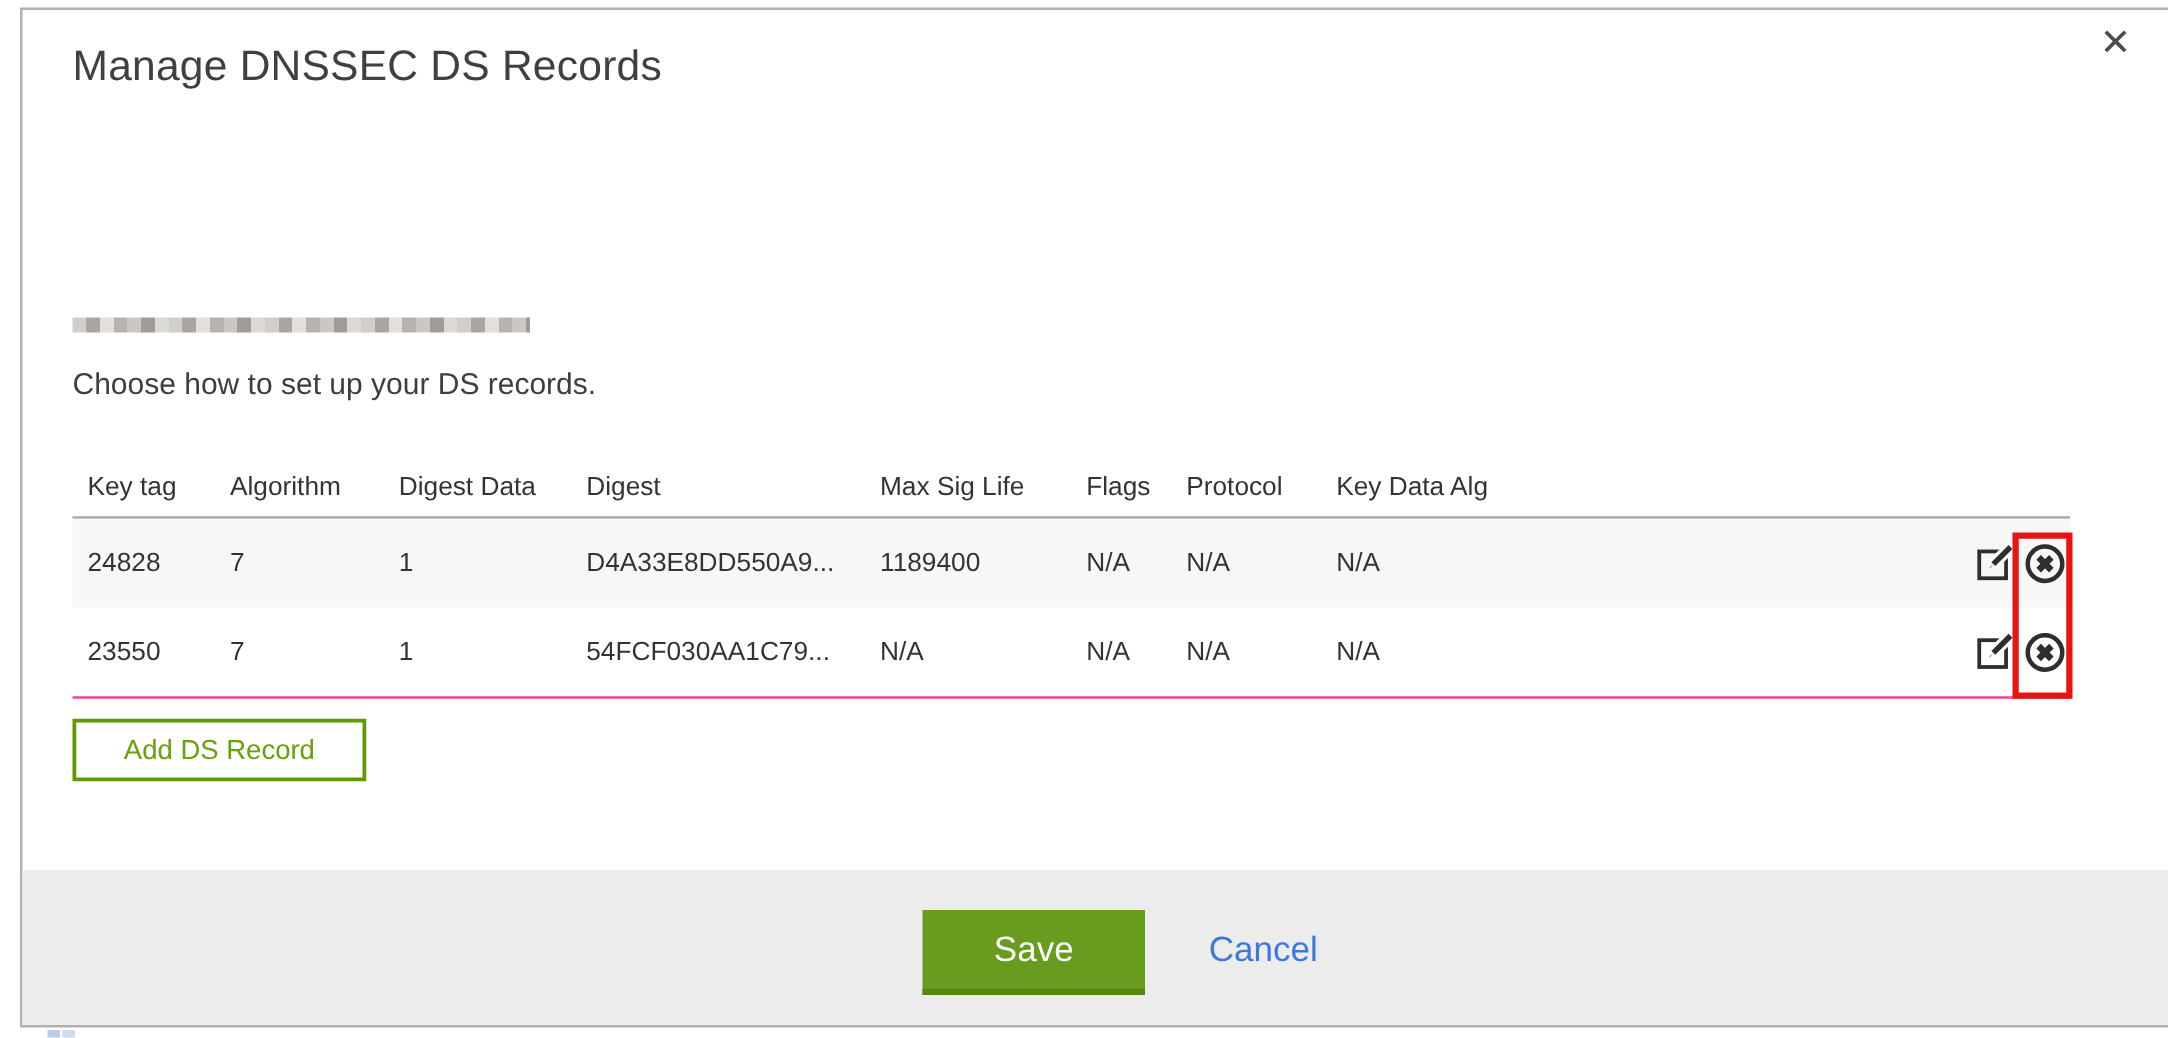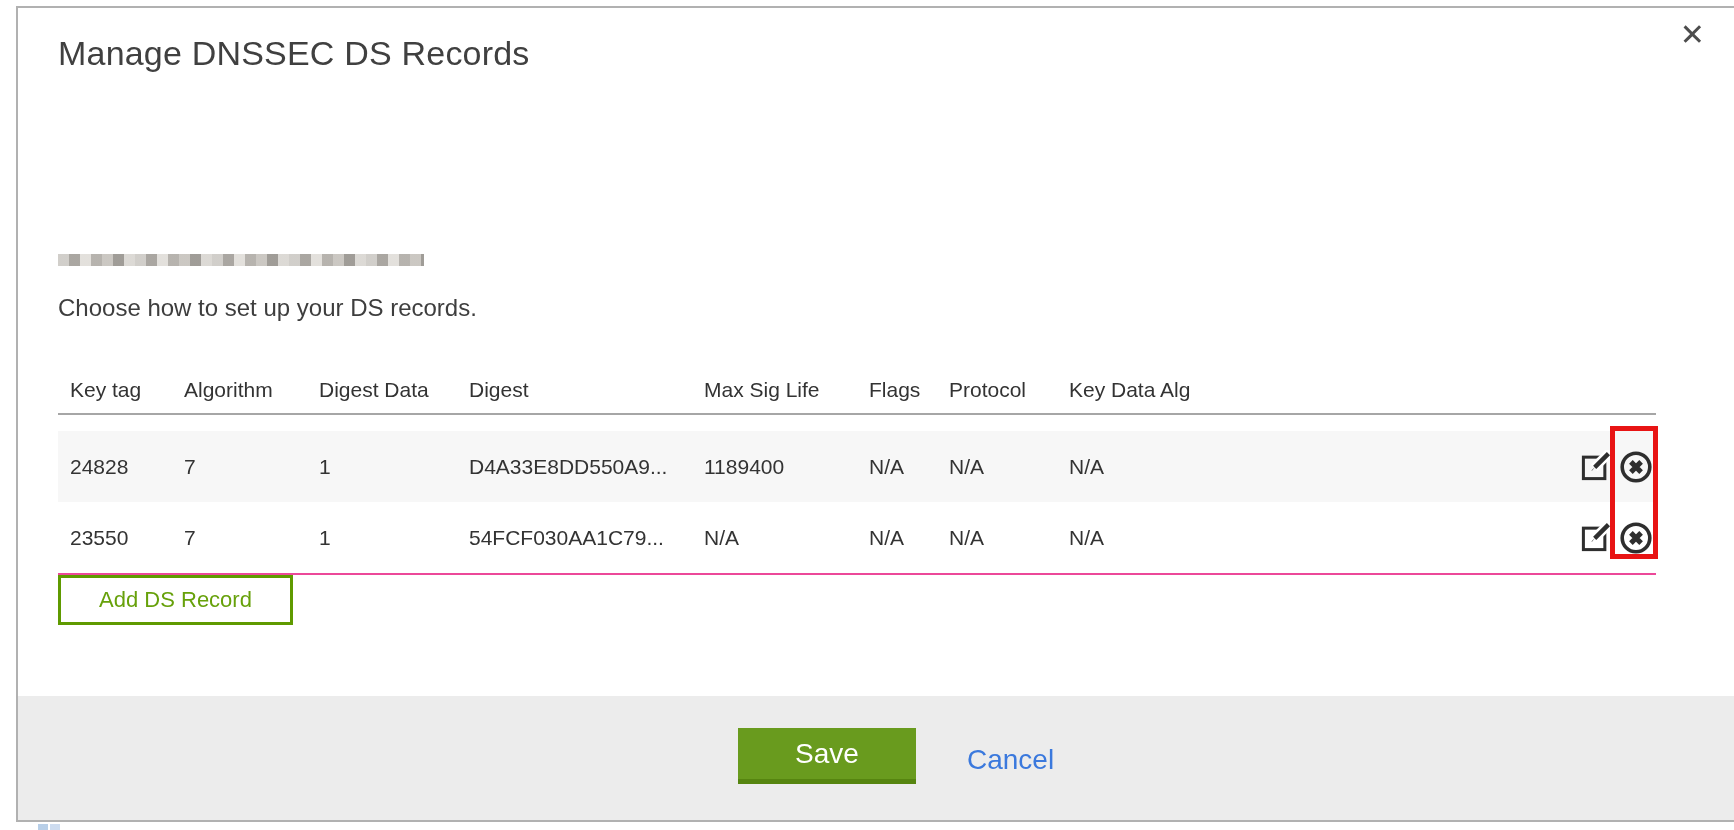--- a/index.html
+++ b/index.html
@@ -33,35 +33,35 @@
   .instruction { position:absolute; left:40px; top:286px; font-size:24px; color:#3e3e3e; }
 
   
   .ds-table { position:absolute; left:40px; top:359px; width:1598px;
               border-bottom:2px solid #ec4899; font-size:21px; color:#333; }
   .t-row { display:grid; padding-left:12px;
            grid-template-columns:114px 135px 150px 235px 165px 80px 120px 150px 1fr 96px;
            align-items:center; }
   .t-head { height:48px; border-bottom:2px solid #a6a6a6; color:#333; }
   .t-body { height:71px; }
-  .t-body.odd { background:#f7f7f7;margin-top:16px; }
+  .t-body.odd { background:#f7f7f7; }
   .cell { overflow:hidden; white-space:nowrap; }
   .actions { display:flex; justify-content:flex-end; align-items:center; gap:5px; padding-right:2px; }
   .icon-btn { width:36px; height:36px; display:flex; align-items:center; justify-content:center; cursor:pointer; }
 
   
   .annotation-box { position:absolute; left:1592px; top:418px; width:48px; height:133px;
                     border:5px solid #e81414; pointer-events:none; z-index:10; }
 
   .add-btn { position:absolute; left:40px; top:567px; width:235px; height:50px;
              background:#ffffff; border:3px solid #5f9a00; color:#67a10b;
              font-size:22px; font-family:inherit; cursor:pointer; }
 
   .footer { position:absolute; left:0; bottom:0; width:100%; height:124px; background:#ececec; }
-  .save-btn { position:absolute; left:720px; top:32px; width:178px; height:56px;
+  .save-btn { position:absolute; left:720px; top:32px; width:178px; height:68px;
               background:#699b1e; border:none; border-bottom:5px solid #568510;
               color:#ffffff; font-size:28px; font-family:inherit; cursor:pointer; }
   .cancel-link { position:absolute; left:922px; top:48px; font-size:28px; color:#3b79dd;
                  text-decoration:none; cursor:pointer;margin-left:27px; }
 
   
   .bg-artifact { position:absolute; top:824px; height:6px; }
   .bg-artifact.a1 { left:38px;  width:10px; background:#b8cfe8; }
   .bg-artifact.a2 { left:50px;  width:10px; background:#cddcf0; }
 </style>

